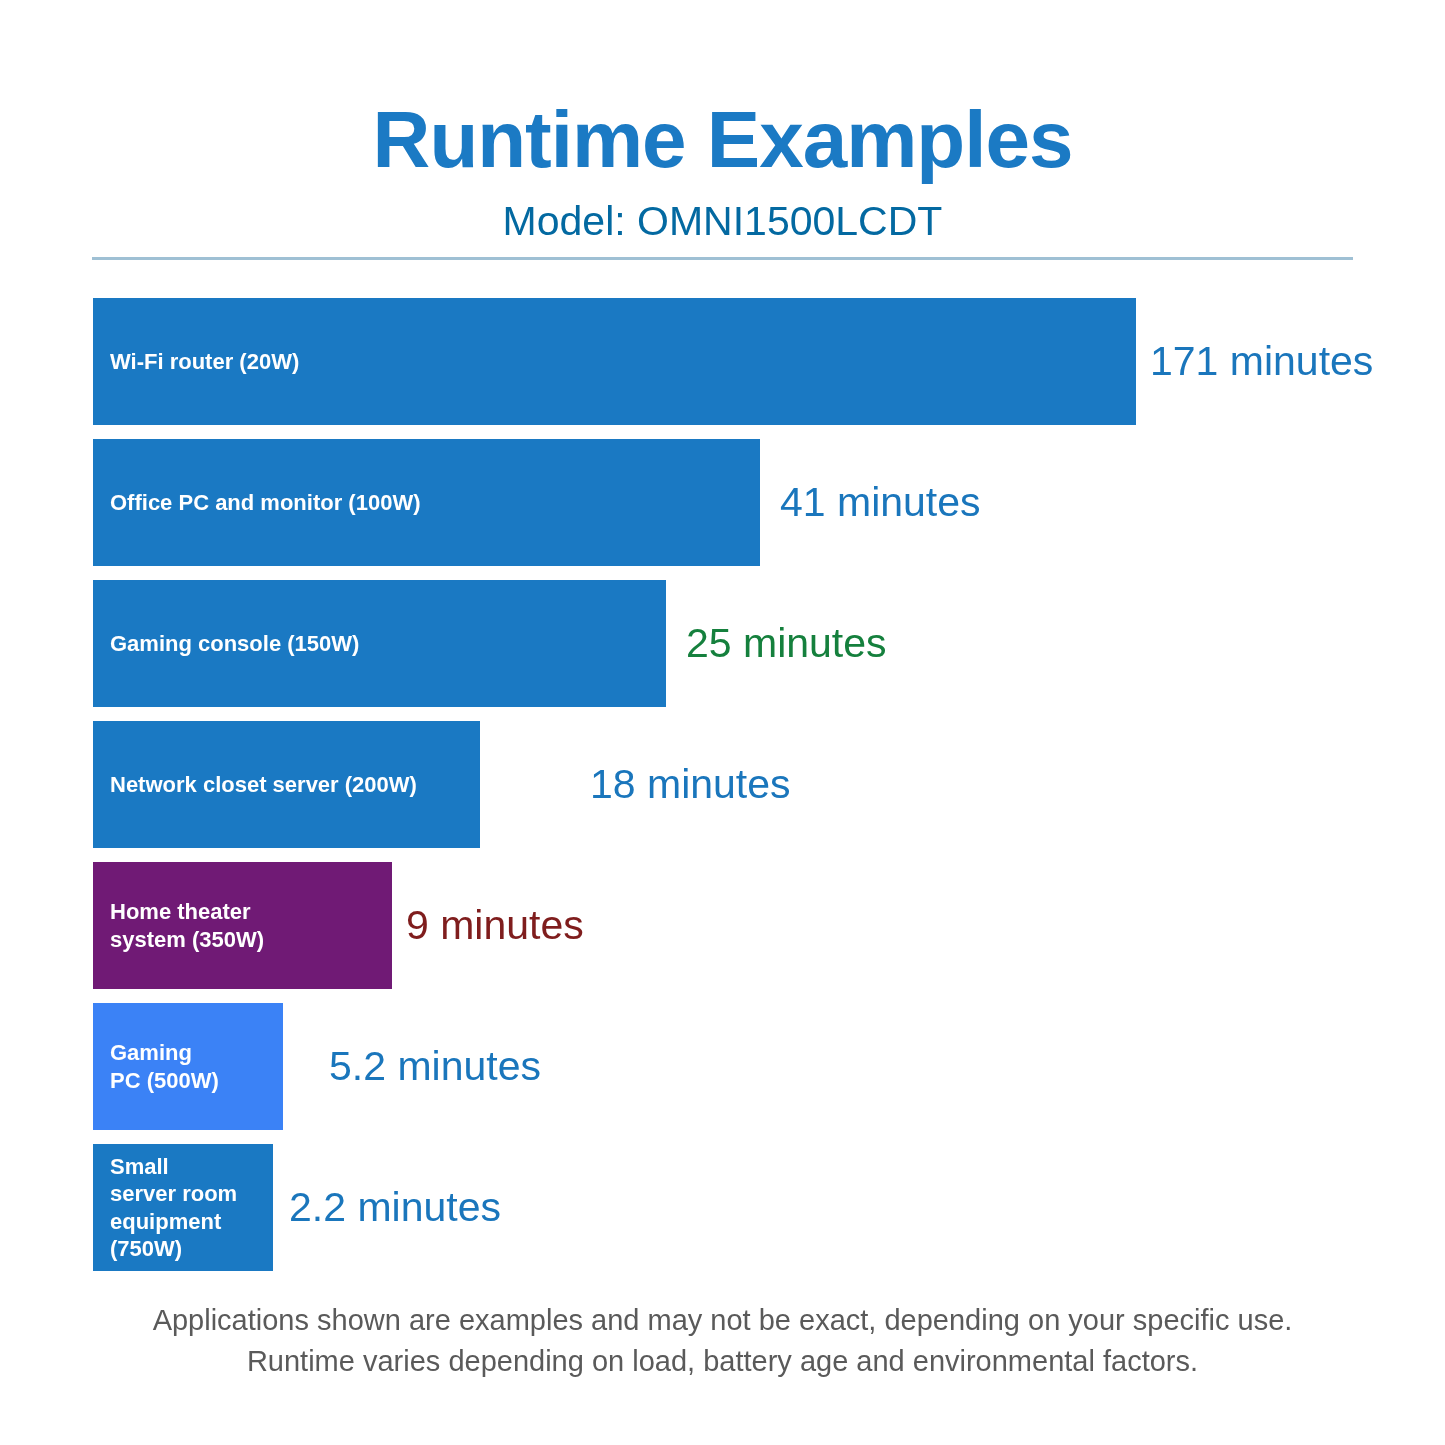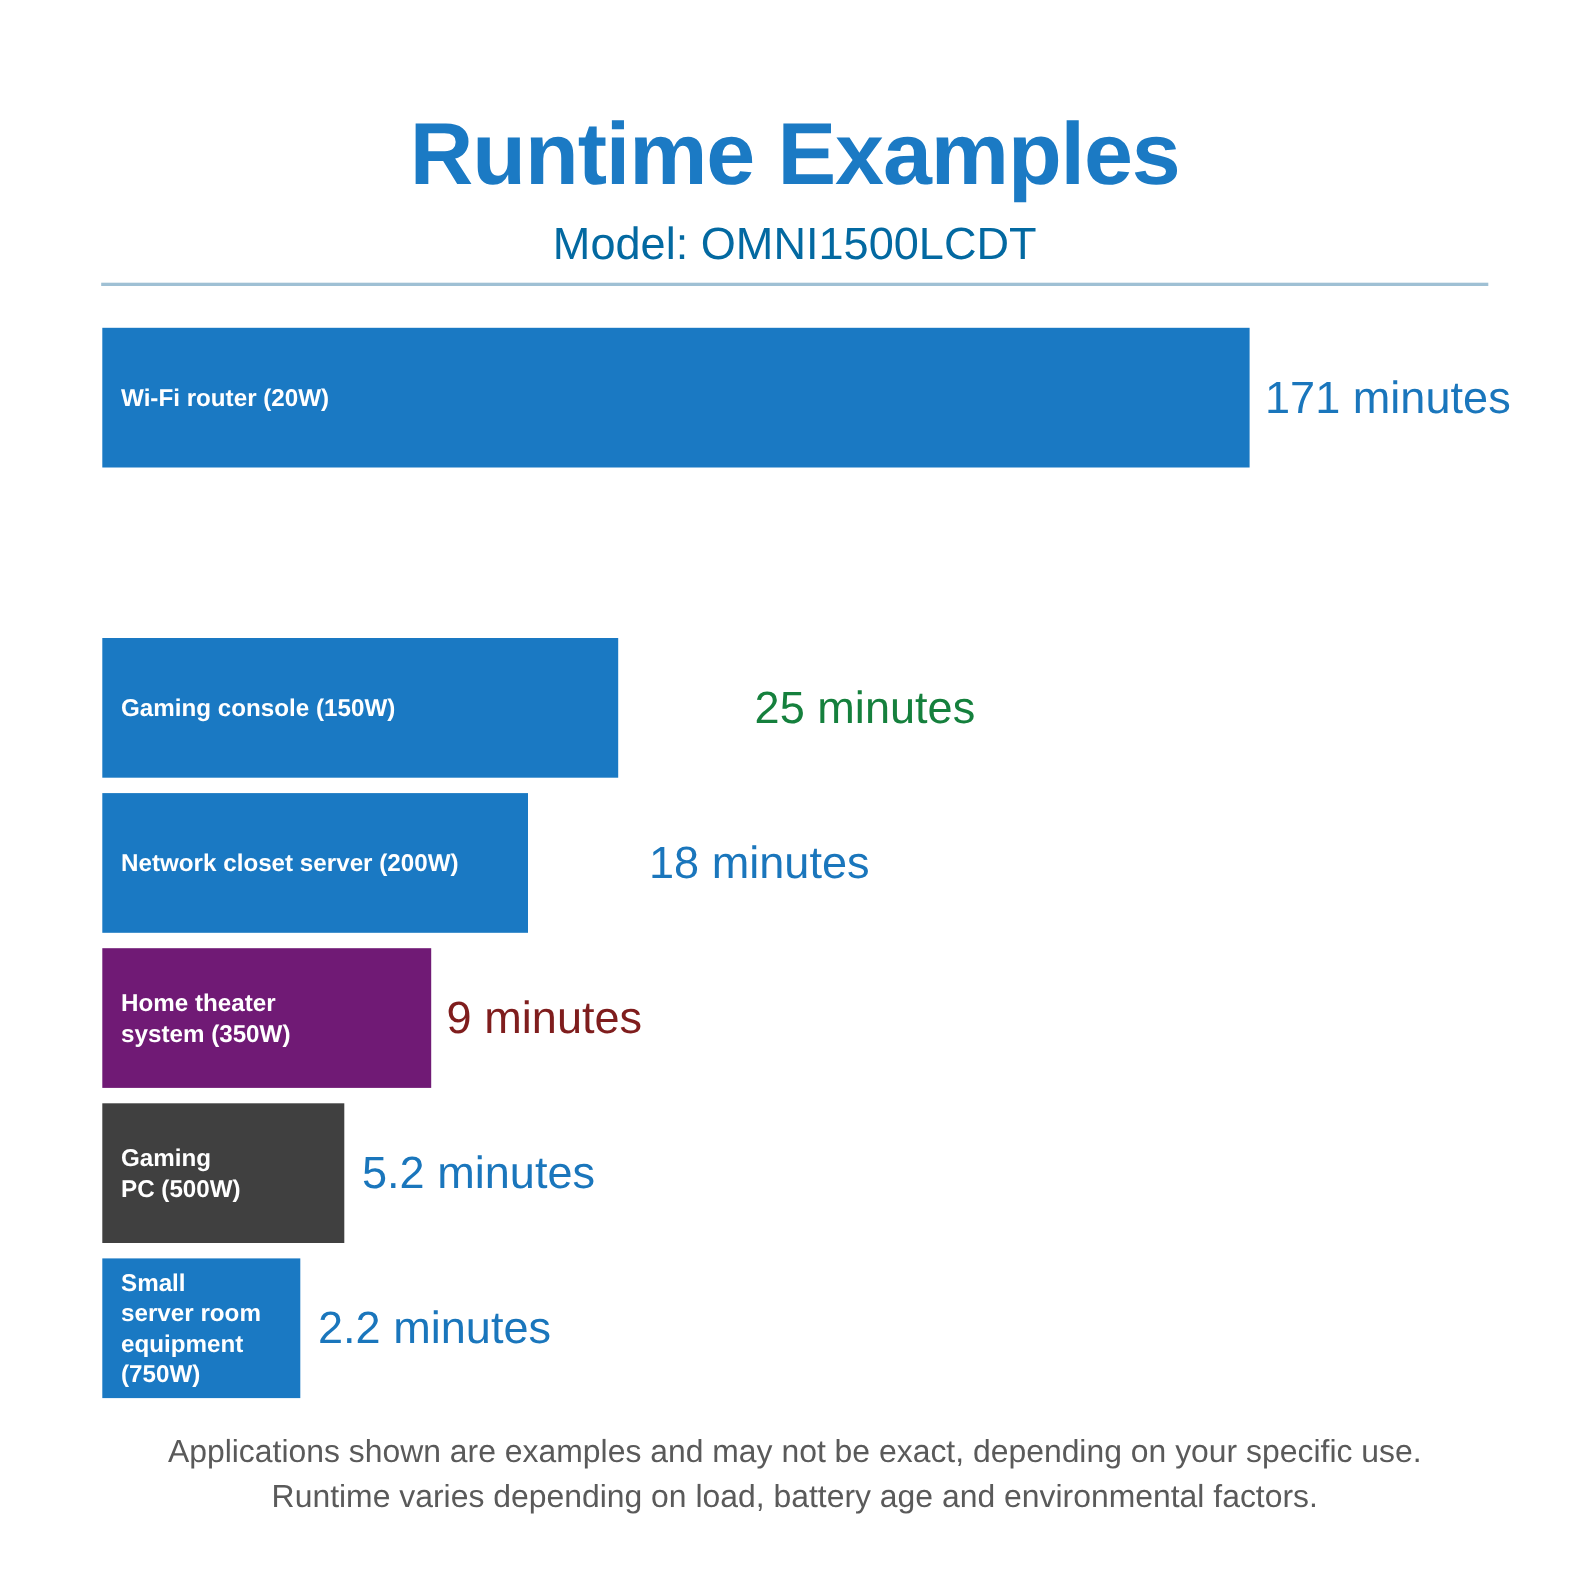--- a/index.html
+++ b/index.html
@@ -136,41 +136,47 @@
 
   <div class="divider"></div>
 
   <div class="plot" id="plot-area">
       <div class="bar-row" style="top: 0px;">
         <div class="bar" style="width: 1043px; background: rgb(26, 121, 195);">
           <span class="bar-label" style="color: rgb(255, 255, 255);">Wi-Fi router (20W)</span>
         </div>
         <div class="bar-value" style="left: 1057px; color: rgb(26, 118, 188);">171 minutes</div>
       </div>
+      <div class="bar-row" style="top: 141px;">
+        <div class="bar" style="width: 667px; background: rgb(26, 121, 195);">
+          <span class="bar-label" style="color: rgb(255, 255, 255);">Office PC and monitor (100W)</span>
+        </div>
+        <div class="bar-value" style="left: 687px; color: rgb(26, 118, 188);">41 minutes</div>
+      </div>
       <div class="bar-row" style="top: 282px;">
-        <div class="bar" style="width: 469px; background: rgb(26, 121, 195);">
+        <div class="bar" style="width: 573px; background: rgb(26, 121, 195);">
           <span class="bar-label" style="color: rgb(255, 255, 255);">Gaming console (150W)</span>
         </div>
         <div class="bar-value" style="left: 593px; color: #15803d;">25 minutes</div>
       </div>
       <div class="bar-row" style="top: 423px;">
         <div class="bar" style="width: 387px; background: rgb(26, 121, 195);">
           <span class="bar-label" style="color: rgb(255, 255, 255);">Network closet server (200W)</span>
         </div>
         <div class="bar-value" style="left: 497px; color: rgb(26, 118, 188);">18 minutes</div>
       </div>
       <div class="bar-row" style="top: 564px;">
         <div class="bar" style="width: 299px; background: #701a75;">
           <span class="bar-label" style="color: rgb(255, 255, 255);">Home theater
 system (350W)</span>
         </div>
         <div class="bar-value" style="left: 313px; color: #7f1d1d;">9 minutes</div>
       </div>
       <div class="bar-row" style="top: 705px;">
-        <div class="bar" style="width: 220px; background: #404040;">
+        <div class="bar" style="width: 190px; background: #3b82f6;">
           <span class="bar-label" style="color: rgb(255, 255, 255);">Gaming
 PC (500W)</span>
         </div>
         <div class="bar-value" style="left: 236px; color: rgb(26, 118, 188);">5.2 minutes</div>
       </div>
       <div class="bar-row" style="top: 846px;">
         <div class="bar" style="width: 180px; background: rgb(26, 121, 195);">
           <span class="bar-label" style="color: rgb(255, 255, 255);">Small
 server room
 equipment

